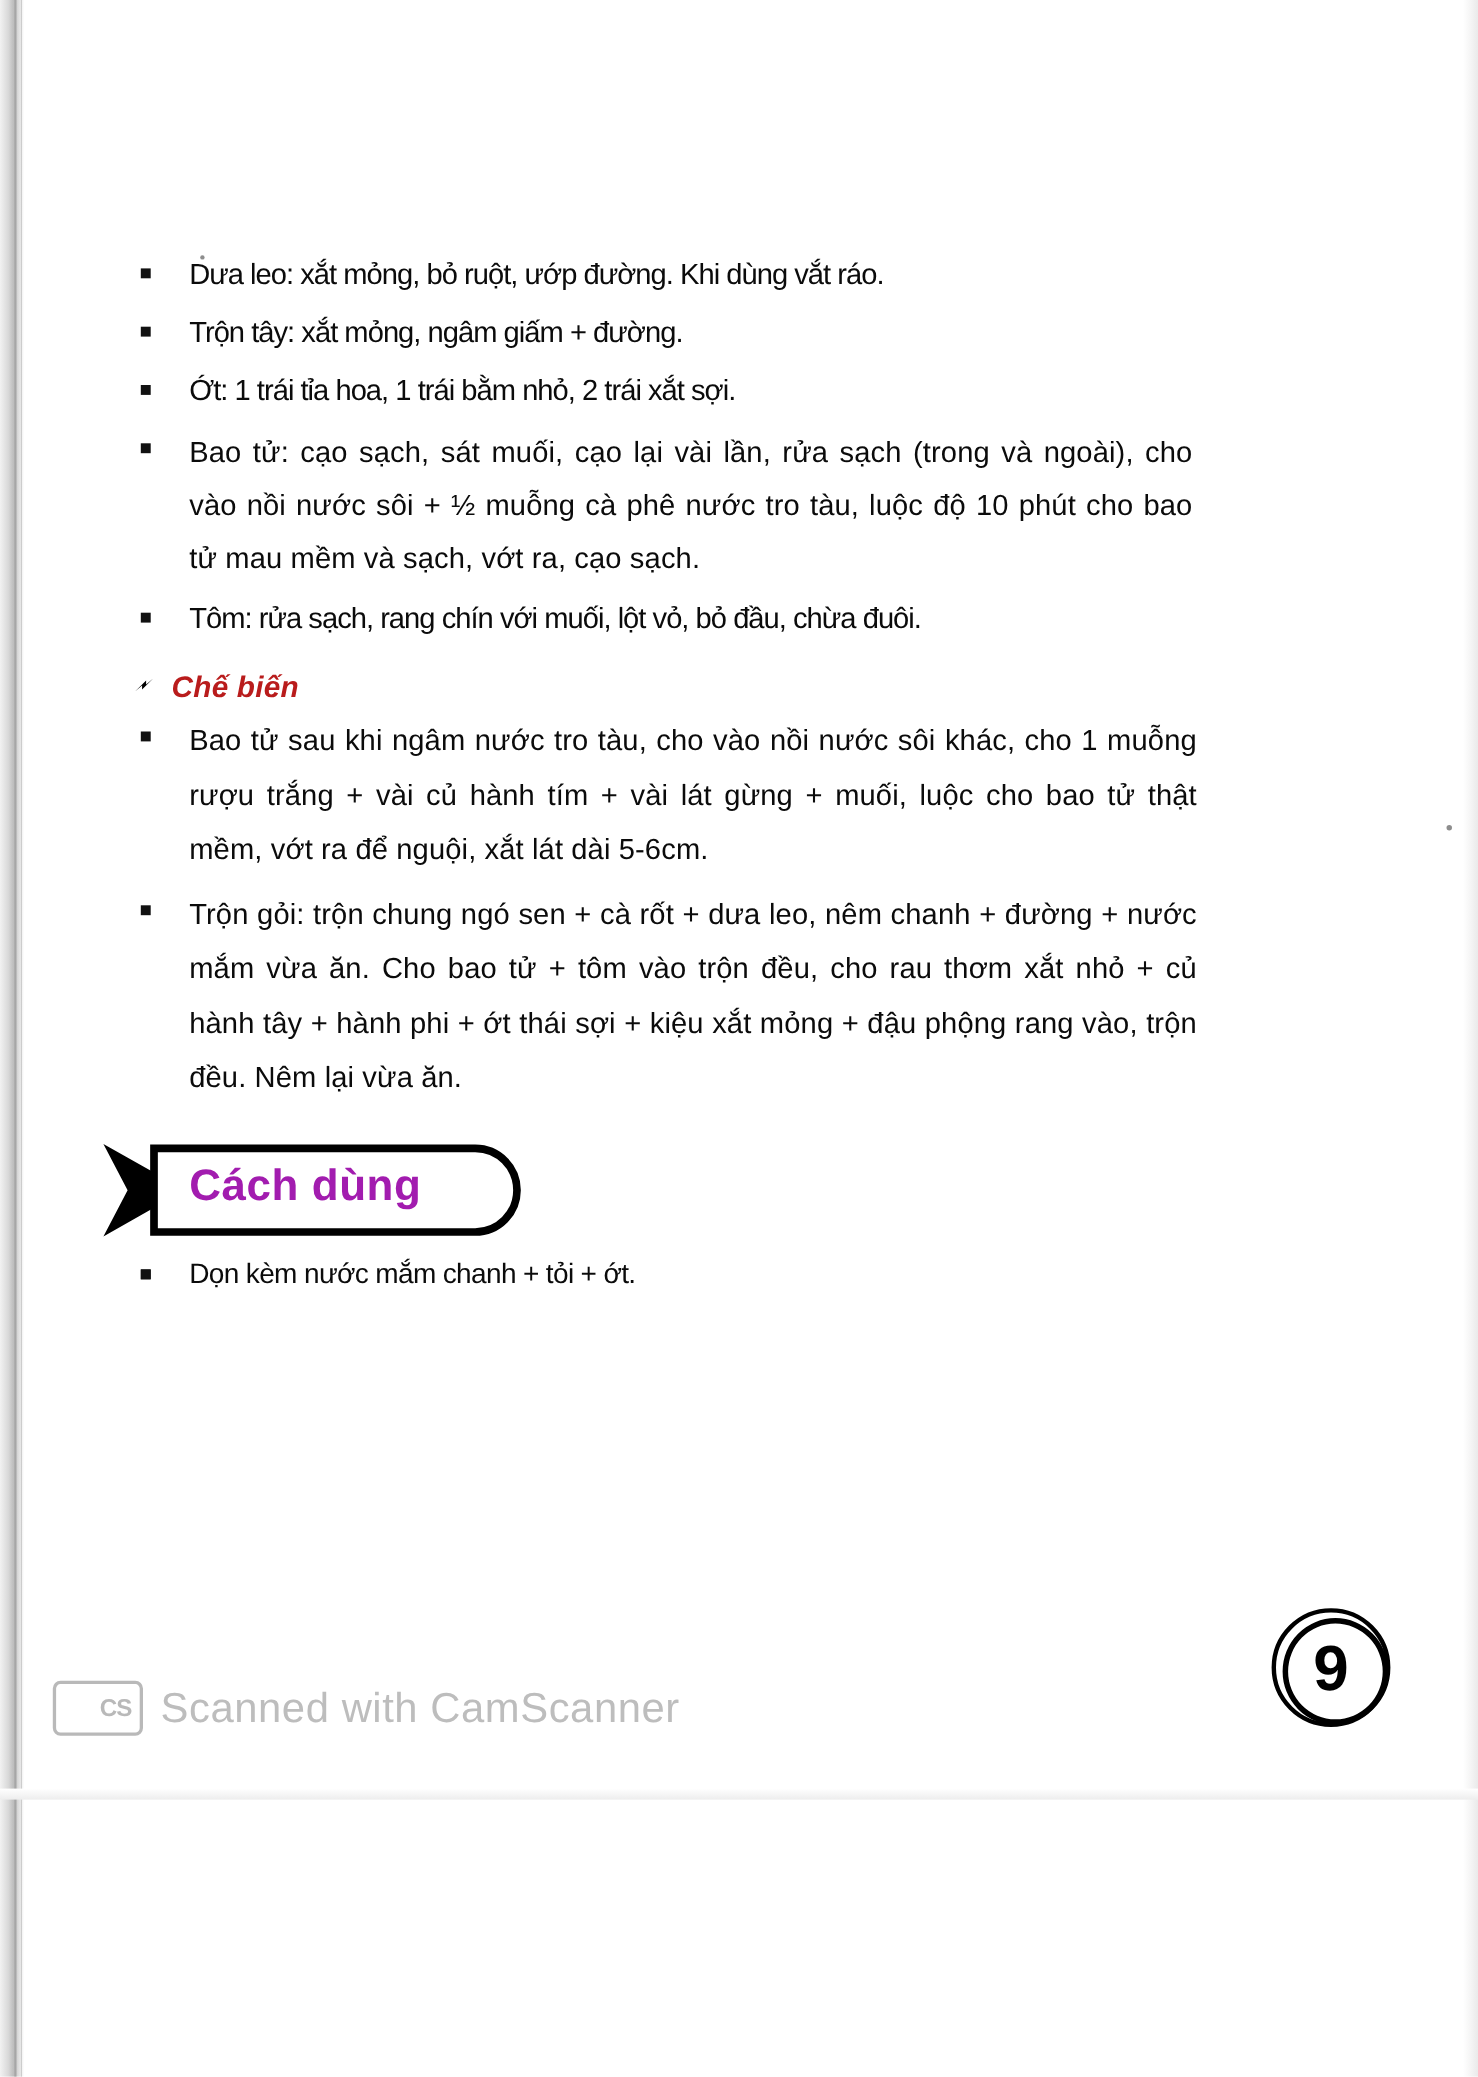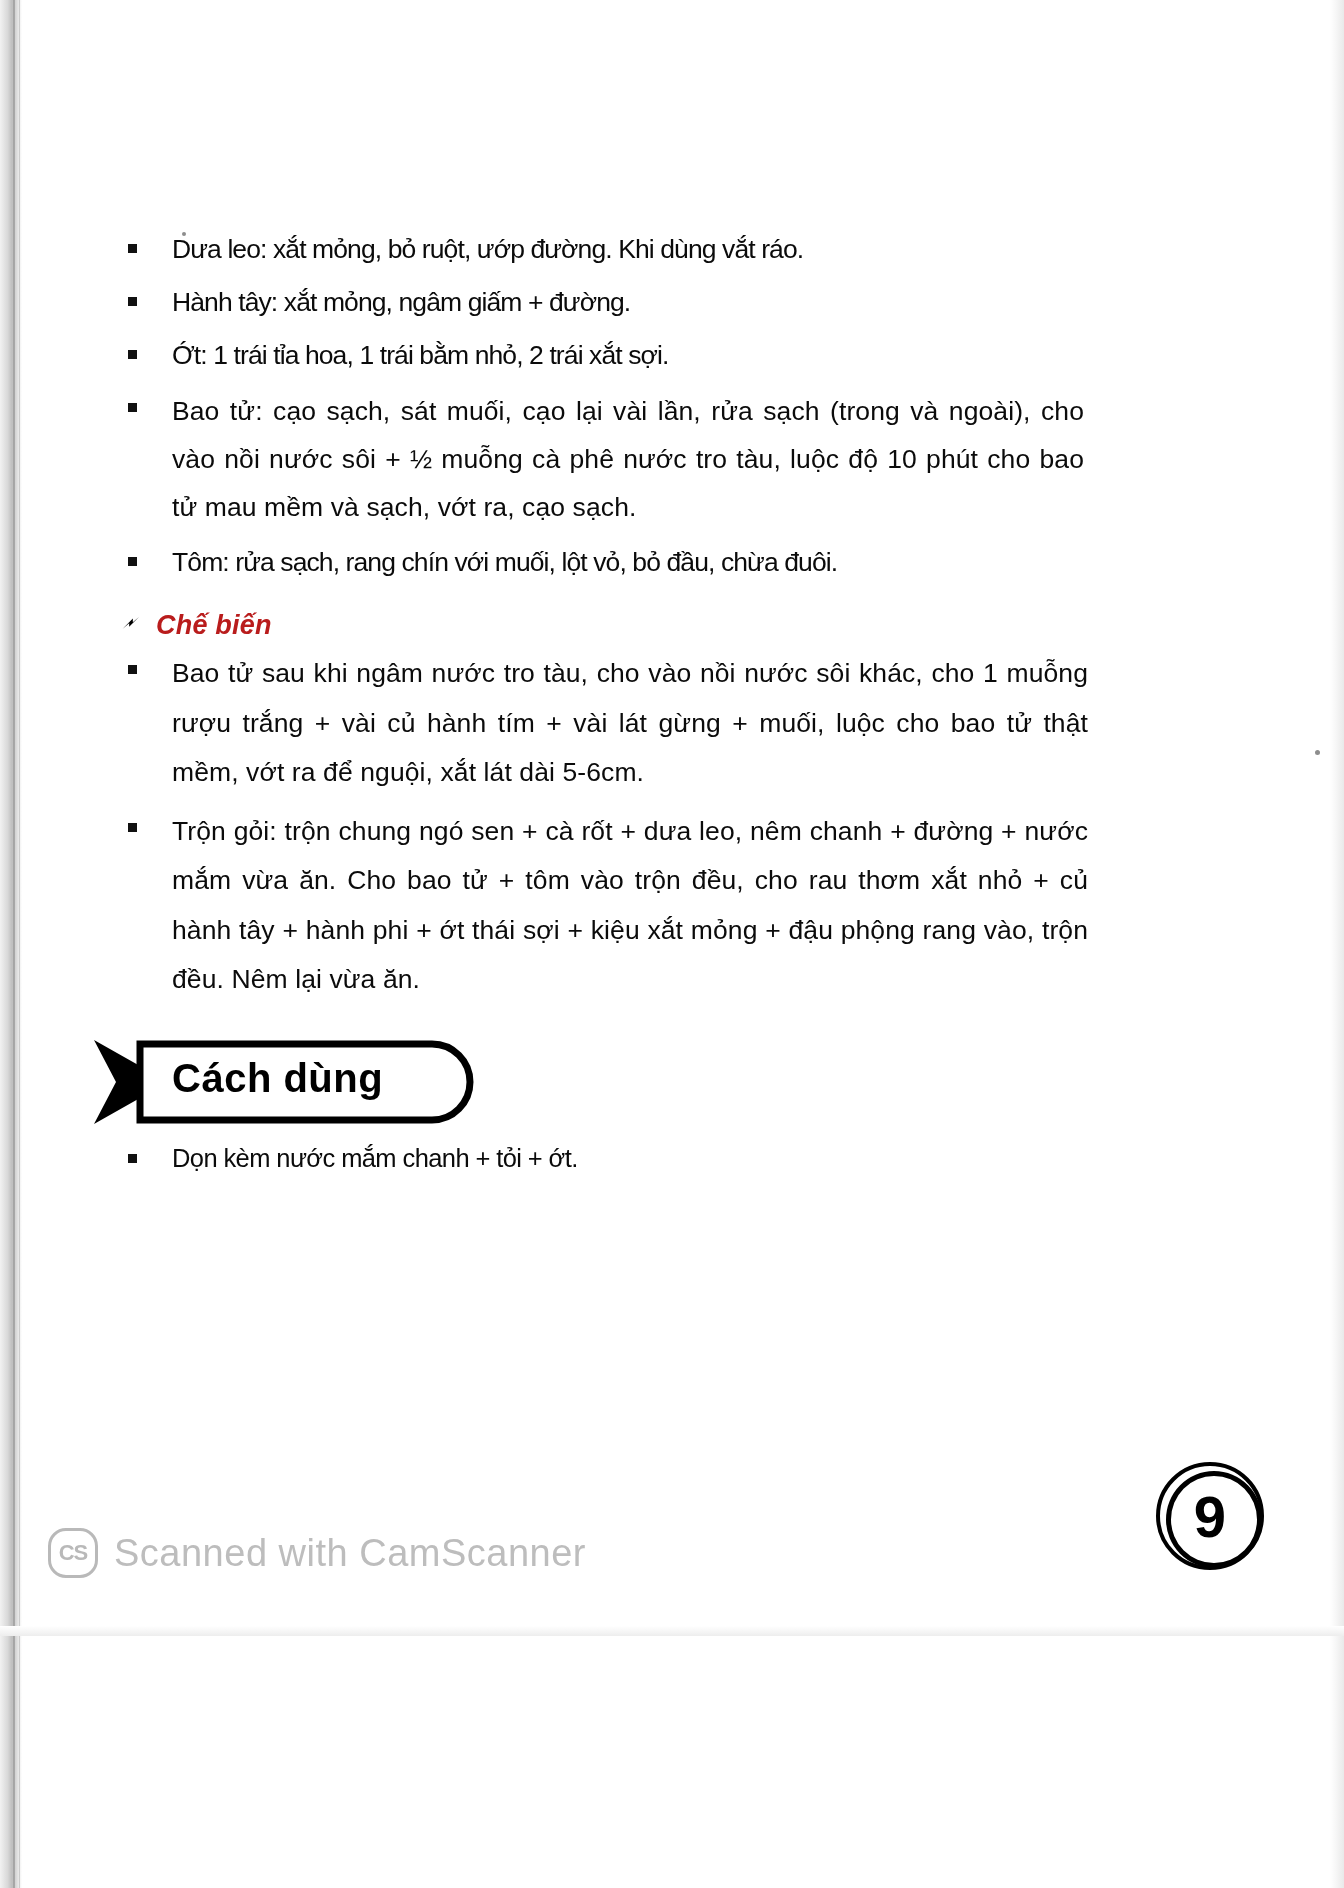--- a/index.html
+++ b/index.html
@@ -148,21 +148,21 @@
     left: 0;
     top: 0;
   }
   .banner .banner-label {
     position: absolute;
     left: 86px;
     top: 20px;
     font-size: 40px;
     font-weight: bold;
     letter-spacing: 0.5px;
-    color: #000000;
+    color: #a21caf;
   }
 
   .block-serve {
     margin-top: 54px;
   }
   .block-serve li {
     font-size: 25.5px;
     line-height: 1.6;
     letter-spacing: -0.6px;
     padding-left: 68px;
@@ -220,28 +220,29 @@
     left: 48px;
     bottom: 58px;
     display: flex;
     align-items: center;
     gap: 16px;
   }
   .watermark .cs-badge {
     width: 44px;
     height: 44px;
     border: 3px solid #b9b9b9;
-    border-radius: 18px;
+    border-radius: 7px;
     color: #b9b9b9;
     font-size: 22px;
     font-weight: bold;
     display: flex;
     align-items: center;
     justify-content: center;
     letter-spacing: -1px;
+    padding-left: 32px;
   }
   .watermark .cs-text {
     font-size: 38px;
     color: #bdbdbd;
     letter-spacing: 0.5px;
   }
 
   .speck {
     position: absolute;
     background: #8d8d8d;
@@ -264,21 +265,21 @@
 
   <div class="content">
 
     <ul class="bullets block-prep">
       <li class="tight">
         <span class="sq"></span>
         <span>Dưa leo: xắt mỏng, bỏ ruột, ướp đường. Khi dùng vắt ráo.</span>
       </li>
       <li class="tight">
         <span class="sq"></span>
-        <span>Hành tây: xắt mỏng, ngâm giấm + đường.</span>
+        <span>Trộn tây: xắt mỏng, ngâm giấm + đường.</span>
       </li>
       <li class="tight">
         <span class="sq"></span>
         <span>Ớt: 1 trái tỉa hoa, 1 trái bằm nhỏ, 2 trái xắt sợi.</span>
       </li>
       <li class="para">
         <span class="sq"></span>
         <span>Bao tử: cạo sạch, sát muối, cạo lại vài lần, rửa sạch (trong và ngoài), cho vào nồi nước sôi + ½ muỗng cà phê nước tro tàu, luộc độ 10 phút cho bao tử mau mềm và sạch, vớt ra, cạo sạch.</span>
       </li>
       <li class="tight">

